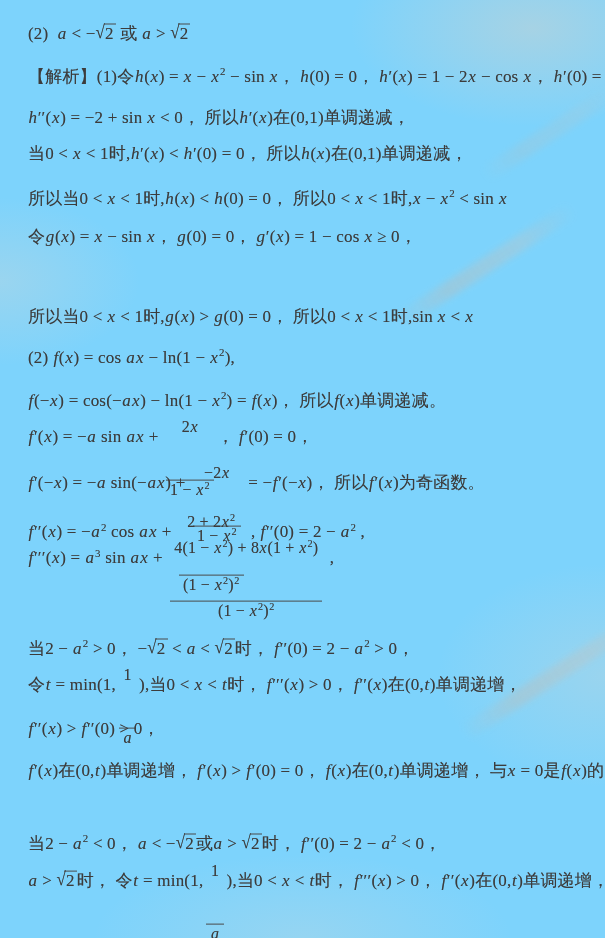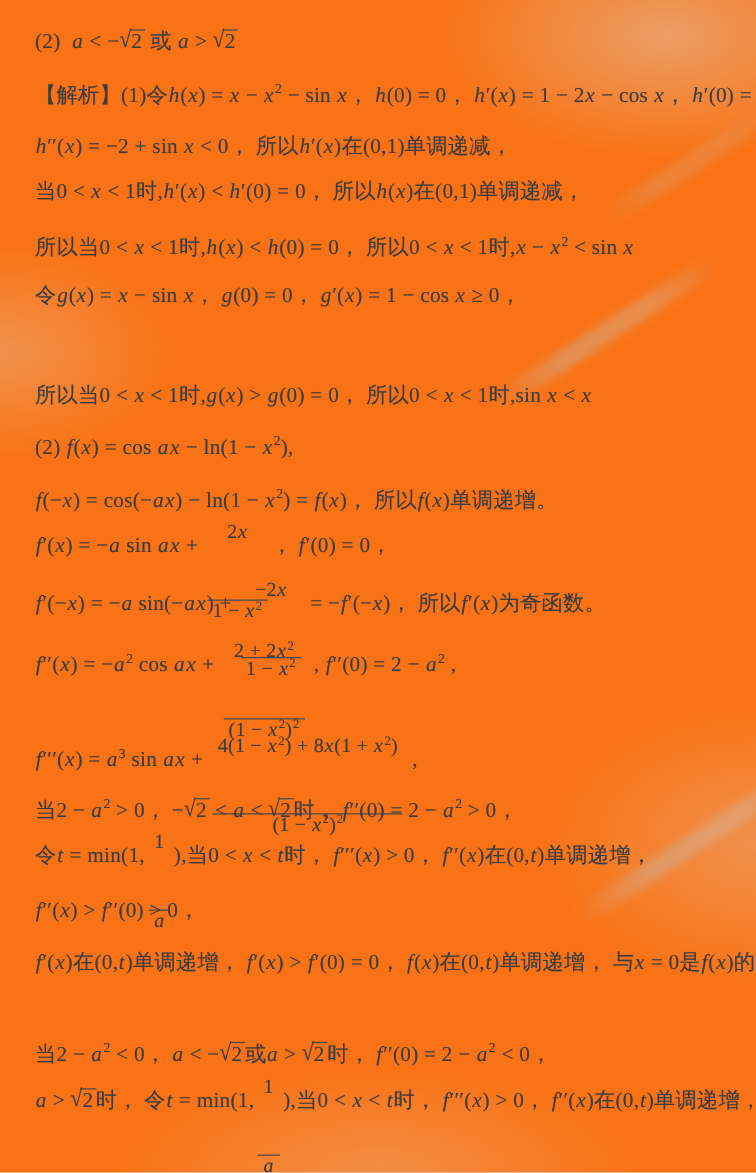--- a/index.html
+++ b/index.html
@@ -1,18 +1,18 @@
 <!DOCTYPE html>
 <html><head>
 <meta charset="utf-8">
 <style>
   html,body{margin:0;padding:0;background:#e8e8e8;}
   .page{
     position:relative;width:605px;height:938px;overflow:hidden;
-    background:#f97316;
+    background:#7dd3fc;
     font-family:"Liberation Serif","DejaVu Serif",serif;
     font-size:17px;color:#3c3c3c;
   }
   .page::before{
     content:"";position:absolute;inset:0;pointer-events:none;
     background:
       radial-gradient(260px 140px at 88% 3%, rgba(216,210,200,0.45), transparent 70%),
       radial-gradient(200px 120px at 0% 30%, rgba(222,217,209,0.30), transparent 70%),
       radial-gradient(240px 160px at 100% 72%, rgba(220,215,207,0.30), transparent 70%),
       radial-gradient(300px 120px at 50% 100%, rgba(224,219,211,0.25), transparent 70%);
@@ -49,24 +49,24 @@
   <div class="wm" style="left:445px;top:665px;width:225px;"></div>
 
   <div class="line" style="top:33px"><span class="mt">(2)  <i>a</i> &lt; −<span class="sqrt"><span class="rad">√</span><span class="rcd">2</span></span> </span><span class="cn">或</span><span class="mt"> <i>a</i> &gt; <span class="sqrt"><span class="rad">√</span><span class="rcd">2</span></span></span></div>
   <div class="line" style="top:76px"><span class="cn">【解析】</span><span class="mt">(1)</span><span class="cn">令</span><span class="mt"><i>h</i>(<i>x</i>) = <i>x</i> − <i>x</i><sup>2</sup> − <span class="fn">sin</span> <i>x</i></span><span class="cn">， </span><span class="mt"><i>h</i>(0) = 0</span><span class="cn">， </span><span class="mt"><i>h</i>′(<i>x</i>) = 1 − 2<i>x</i> − <span class="fn">cos</span> <i>x</i></span><span class="cn">， </span><span class="mt"><i>h</i>′(0) = 0</span></div>
   <div class="line" style="top:117px"><span class="mt"><i>h</i>′′(<i>x</i>) = −2 + <span class="fn">sin</span> <i>x</i> &lt; 0</span><span class="cn">， 所以</span><span class="mt"><i>h</i>′(<i>x</i>)</span><span class="cn">在</span><span class="mt">(0,1)</span><span class="cn">单调递减，</span></div>
   <div class="line" style="top:153px"><span class="cn">当</span><span class="mt">0 &lt; <i>x</i> &lt; 1</span><span class="cn">时,</span><span class="mt"><i>h</i>′(<i>x</i>) &lt; <i>h</i>′(0) = 0</span><span class="cn">， 所以</span><span class="mt"><i>h</i>(<i>x</i>)</span><span class="cn">在</span><span class="mt">(0,1)</span><span class="cn">单调递减，</span></div>
   <div class="line" style="top:198px"><span class="cn">所以当</span><span class="mt">0 &lt; <i>x</i> &lt; 1</span><span class="cn">时,</span><span class="mt"><i>h</i>(<i>x</i>) &lt; <i>h</i>(0) = 0</span><span class="cn">， 所以</span><span class="mt">0 &lt; <i>x</i> &lt; 1</span><span class="cn">时,</span><span class="mt"><i>x</i> − <i>x</i><sup>2</sup> &lt; <span class="fn">sin</span> <i>x</i></span></div>
   <div class="line" style="top:236px"><span class="cn">令</span><span class="mt"><i>g</i>(<i>x</i>) = <i>x</i> − <span class="fn">sin</span> <i>x</i></span><span class="cn">， </span><span class="mt"><i>g</i>(0) = 0</span><span class="cn">， </span><span class="mt"><i>g</i>′(<i>x</i>) = 1 − <span class="fn">cos</span> <i>x</i> ≥ 0</span><span class="cn">，</span></div>
   <div class="line" style="top:316px"><span class="cn">所以当</span><span class="mt">0 &lt; <i>x</i> &lt; 1</span><span class="cn">时,</span><span class="mt"><i>g</i>(<i>x</i>) &gt; <i>g</i>(0) = 0</span><span class="cn">， 所以</span><span class="mt">0 &lt; <i>x</i> &lt; 1</span><span class="cn">时,</span><span class="mt"><span class="fn">sin</span> <i>x</i> &lt; <i>x</i></span></div>
   <div class="line" style="top:358px"><span class="mt">(2) <i>f</i>(<i>x</i>) = <span class="fn">cos</span> <i>a</i><i>x</i> − <span class="fn">ln</span>(1 − <i>x</i><sup>2</sup>),</span></div>
-  <div class="line" style="top:400px"><span class="mt"><i>f</i>(−<i>x</i>) = <span class="fn">cos</span>(−<i>a</i><i>x</i>) − <span class="fn">ln</span>(1 − <i>x</i><sup>2</sup>) = <i>f</i>(<i>x</i>)</span><span class="cn">， 所以</span><span class="mt"><i>f</i>(<i>x</i>)</span><span class="cn">单调递增。</span></div>
+  <div class="line" style="top:400px"><span class="mt"><i>f</i>(−<i>x</i>) = <span class="fn">cos</span>(−<i>a</i><i>x</i>) − <span class="fn">ln</span>(1 − <i>x</i><sup>2</sup>) = <i>f</i>(<i>x</i>)</span><span class="cn">， 所以</span><span class="mt"><i>f</i>(<i>x</i>)</span><span class="cn">单调递减。</span></div>
   <div class="line" style="top:438px"><span class="mt"><i>f</i>′(<i>x</i>) = −<i>a</i> <span class="fn">sin</span> <i>a</i><i>x</i> + </span><span class="frac"><span class="num">2<i>x</i></span><span class="den">1 − <i>x</i><sup>2</sup></span></span><span class="cn">， </span><span class="mt"><i>f</i>′(0) = 0</span><span class="cn">，</span></div>
   <div class="line" style="top:484px"><span class="mt"><i>f</i>′(−<i>x</i>) = −<i>a</i> <span class="fn">sin</span>(−<i>a</i><i>x</i>) + </span><span class="frac"><span class="num">−2<i>x</i></span><span class="den">1 − <i>x</i><sup>2</sup></span></span><span class="mt"> = −<i>f</i>′(−<i>x</i>)</span><span class="cn">， 所以</span><span class="mt"><i>f</i>′(<i>x</i>)</span><span class="cn">为奇函数。</span></div>
   <div class="line" style="top:533px"><span class="mt"><i>f</i>′′(<i>x</i>) = −<i>a</i><sup>2</sup> <span class="fn">cos</span> <i>a</i><i>x</i> + </span><span class="frac"><span class="num">2 + 2<i>x</i><sup>2</sup></span><span class="den">(1 − <i>x</i><sup>2</sup>)<sup>2</sup></span></span><span class="mt"> , <i>f</i>′′(0) = 2 − <i>a</i><sup>2</sup> ,</span></div>
-  <div class="line" style="top:609px"><span class="mt"><i>f</i>′′′(<i>x</i>) = <i>a</i><sup>3</sup> <span class="fn">sin</span> <i>a</i><i>x</i> + </span><span class="frac"><span class="num">4(1 − <i>x</i><sup>2</sup>) + 8<i>x</i>(1 + <i>x</i><sup>2</sup>)</span><span class="den">(1 − <i>x</i><sup>2</sup>)<sup>2</sup></span></span><span class="mt"> ,</span></div>
+  <div class="line" style="top:559px"><span class="mt"><i>f</i>′′′(<i>x</i>) = <i>a</i><sup>3</sup> <span class="fn">sin</span> <i>a</i><i>x</i> + </span><span class="frac"><span class="num">4(1 − <i>x</i><sup>2</sup>) + 8<i>x</i>(1 + <i>x</i><sup>2</sup>)</span><span class="den">(1 − <i>x</i><sup>2</sup>)<sup>2</sup></span></span><span class="mt"> ,</span></div>
   <div class="line" style="top:648px"><span class="cn">当</span><span class="mt">2 − <i>a</i><sup>2</sup> &gt; 0</span><span class="cn">， </span><span class="mt">−<span class="sqrt"><span class="rad">√</span><span class="rcd">2</span></span> &lt; <i>a</i> &lt; <span class="sqrt"><span class="rad">√</span><span class="rcd">2</span></span></span><span class="cn">时， </span><span class="mt"><i>f</i>′′(0) = 2 − <i>a</i><sup>2</sup> &gt; 0</span><span class="cn">，</span></div>
   <div class="line" style="top:686px"><span class="cn">令</span><span class="mt"><i>t</i> = <span class="fn">min</span>(1,</span><span class="frac"><span class="num">1</span><span class="den"><i>a</i></span></span><span class="mt">),</span><span class="cn">当</span><span class="mt">0 &lt; <i>x</i> &lt; <i>t</i></span><span class="cn">时， </span><span class="mt"><i>f</i>′′′(<i>x</i>) &gt; 0</span><span class="cn">， </span><span class="mt"><i>f</i>′′(<i>x</i>)</span><span class="cn">在</span><span class="mt">(0,<i>t</i>)</span><span class="cn">单调递增，</span></div>
   <div class="line" style="top:728px"><span class="mt"><i>f</i>′′(<i>x</i>) &gt; <i>f</i>′′(0) &gt; 0</span><span class="cn">，</span></div>
   <div class="line" style="top:770px"><span class="mt"><i>f</i>′(<i>x</i>)</span><span class="cn">在</span><span class="mt">(0,<i>t</i>)</span><span class="cn">单调递增， </span><span class="mt"><i>f</i>′(<i>x</i>) &gt; <i>f</i>′(0) = 0</span><span class="cn">， </span><span class="mt"><i>f</i>(<i>x</i>)</span><span class="cn">在</span><span class="mt">(0,<i>t</i>)</span><span class="cn">单调递增， 与</span><span class="mt"><i>x</i> = 0</span><span class="cn">是</span><span class="mt"><i>f</i>(<i>x</i>)</span><span class="cn">的</span></div>
   <div class="line" style="top:843px"><span class="cn">当</span><span class="mt">2 − <i>a</i><sup>2</sup> &lt; 0</span><span class="cn">， </span><span class="mt"><i>a</i> &lt; −<span class="sqrt"><span class="rad">√</span><span class="rcd">2</span></span></span><span class="cn">或</span><span class="mt"><i>a</i> &gt; <span class="sqrt"><span class="rad">√</span><span class="rcd">2</span></span></span><span class="cn">时， </span><span class="mt"><i>f</i>′′(0) = 2 − <i>a</i><sup>2</sup> &lt; 0</span><span class="cn">，</span></div>
   <div class="line" style="top:882px"><span class="mt"><i>a</i> &gt; <span class="sqrt"><span class="rad">√</span><span class="rcd">2</span></span></span><span class="cn">时， 令</span><span class="mt"><i>t</i> = <span class="fn">min</span>(1,</span><span class="frac"><span class="num">1</span><span class="den"><i>a</i></span></span><span class="mt">),</span><span class="cn">当</span><span class="mt">0 &lt; <i>x</i> &lt; <i>t</i></span><span class="cn">时， </span><span class="mt"><i>f</i>′′′(<i>x</i>) &gt; 0</span><span class="cn">， </span><span class="mt"><i>f</i>′′(<i>x</i>)</span><span class="cn">在</span><span class="mt">(0,<i>t</i>)</span><span class="cn">单调递增，</span></div>
 </div>
 
 </body></html>

